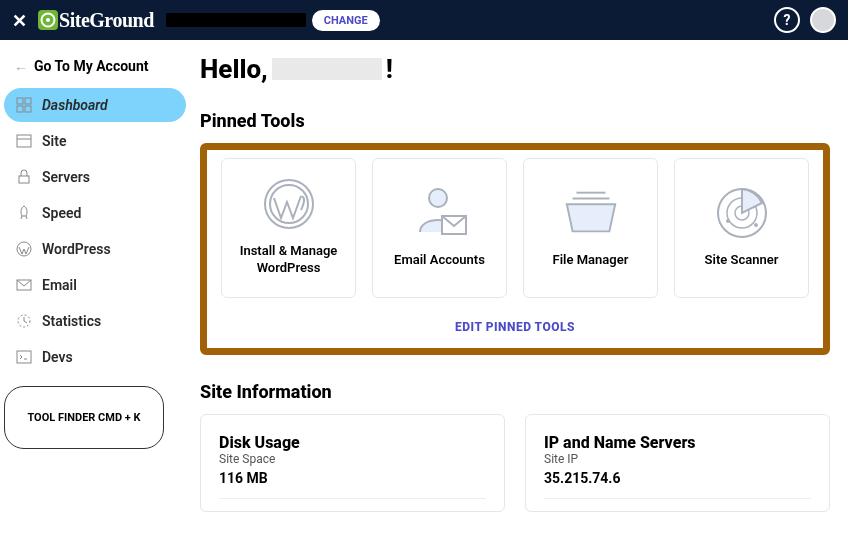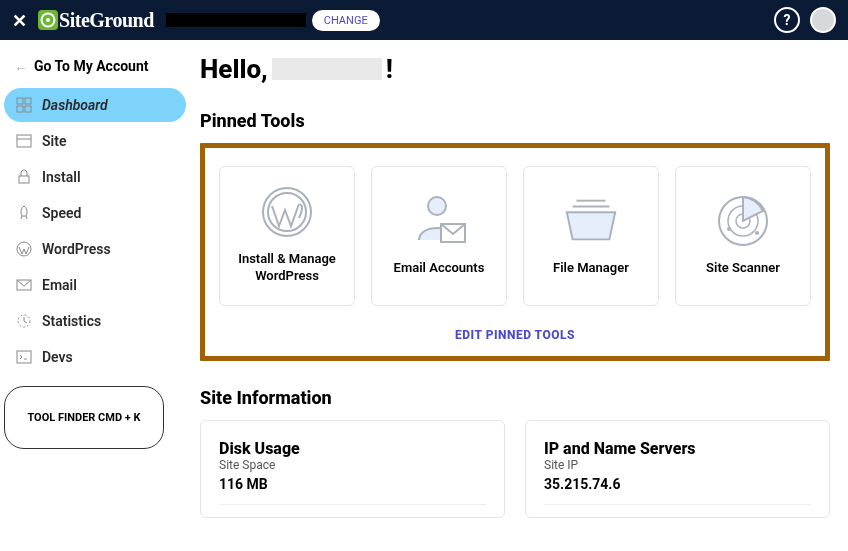--- a/index.html
+++ b/index.html
@@ -3,37 +3,37 @@
   <meta charset="utf-8">
   <style>
     * { margin:0; padding:0; box-sizing:border-box; font-family: -apple-system, BlinkMacSystemFont, "Segoe UI", Roboto, sans-serif; }
     body { width:848px; height:551px; background:#fff; overflow:hidden; }
     .header { display:flex; align-items:center; height:40px; background:#0b1b36; color:#fff; padding:0 12px; }
     .close-x { font-size:18px; font-weight:700; cursor:pointer; margin-right:10px; }
     .logo { display:flex; align-items:center; margin-right:12px; }
     .logo-txt { font-family:"Comic Sans MS","Brush Script MT",cursive; font-size:20px; font-weight:700; letter-spacing:-.5px; }
     .site-bar { flex: 0 0 200px; display:flex; align-items:center; }
     .site-name { display:inline-block; width:140px; height:14px; background:#000; }
-    .change-btn { background:#fff; color:#4b4bc9; border-radius:14px; font-size:11px; font-weight:400; padding:4px 12px; border:none; cursor:pointer; margin-left:6px; }
+    .change-btn { background:#fff; color:#4b4bc9; border-radius:14px; font-size:11px; font-weight:700; padding:4px 12px; border:none; cursor:pointer; margin-left:6px; }
     .spacer { flex:1; }
     .hdr-right { display:flex; align-items:center; gap:10px; }
     .hdr-circle { width:26px; height:26px; border:2px solid #fff; border-radius:50%; display:flex; align-items:center; justify-content:center; font-size:14px; font-weight:700; background:transparent; }
     .avatar { width:26px; height:26px; border-radius:50%; background:#d6d8db; border:2px solid #fff; }
     .body { display:flex; height:calc(100% - 40px); }
     .sidebar { width:192px; padding:12px 6px 12px 4px; display:flex; flex-direction:column; gap:2px; }
     .back-link { display:flex; align-items:center; gap:6px; font-weight:700; font-size:14px; padding:6px 10px; margin-bottom:6px; cursor:pointer; }
     .nav-item { display:flex; align-items:center; gap:10px; padding:9px 12px; font-size:14px; font-weight:600; color:#2a2a2a; border-radius:18px; cursor:pointer; }
     .nav-item.active { background:#7dd3fc;font-style:italic; }
     .nav-icon { width:16px; height:16px; flex:0 0 16px; display:flex; align-items:center; justify-content:center; color:#666; }
     .tool-finder { margin-top:10px; border:1px solid #333; border-radius:20px; padding:24px 10px; font-size:11px; font-weight:700; text-align:center; cursor:pointer; width:160px; }
     .main { flex:1; padding:14px 18px 0 8px; overflow:auto; }
     .hello { font-size:26px; font-weight:800; display:flex; align-items:center; gap:4px; }
     .hello-name { display:inline-block; width:110px; height:22px; background:#e9e9e9; }
     h2.section { font-size:18px; font-weight:800; margin:26px 0 12px; }
-    .pinned-card { border:5px solid #a16207; border-radius:1px; padding:18px 14px 14px; }
+    .pinned-card { border:7px solid #a16207; border-radius:6px; padding:8px 14px 14px; }
     .pinned-grid { display:grid; grid-template-columns:repeat(4,1fr); gap:16px; }
     .tool { border:1px solid #e6e6e6; border-radius:6px; height:140px; display:flex; flex-direction:column; align-items:center; justify-content:center; gap:14px; cursor:pointer; padding:10px; }
     .tool-icon { width:60px; height:50px; display:flex; align-items:center; justify-content:center; }
     .tool-label { font-size:13px; font-weight:600; text-align:center; line-height:1.3; }
     .edit-pinned { display:block; text-align:center; font-size:12px; font-weight:800; color:#4b4bc9; letter-spacing:.5px; margin-top:22px; cursor:pointer; text-decoration:none; }
     .info-grid { display:grid; grid-template-columns:1fr 1fr; gap:20px; margin-top:2px; }
     .info-card { border:1px solid #e6e6e6; border-radius:6px; padding:18px 18px 12px; }
     .info-title { font-size:16px; font-weight:800; }
     .info-label { font-size:12px; color:#555; margin-bottom:4px; }
     .info-value { font-size:14px; font-weight:700; margin-bottom:12px; }
@@ -90,21 +90,21 @@
       </span>
       <span>Site</span>
     </div>
     <div class="nav-item">
       <span class="nav-icon">
         <svg width="16" height="16" viewBox="0 0 16 16">
             <rect x="3" y="7" width="10" height="7" fill="none" stroke="#888"></rect>
             <path d="M5 7 V4 a3 3 0 0 1 6 0 V7" fill="none" stroke="#888"></path>
           </svg>
       </span>
-      <span>Install</span>
+      <span>Servers</span>
     </div>
     <div class="nav-item">
       <span class="nav-icon">
         <svg width="16" height="16" viewBox="0 0 16 16">
             <path d="M8 1 C11 3 12 7 10 11 L6 11 C4 7 5 3 8 1 Z" fill="none" stroke="#888"></path>
             <line x1="6" y1="11" x2="5" y2="14" stroke="#888"></line>
             <line x1="10" y1="11" x2="11" y2="14" stroke="#888"></line>
           </svg>
       </span>
       <span>Speed</span>

